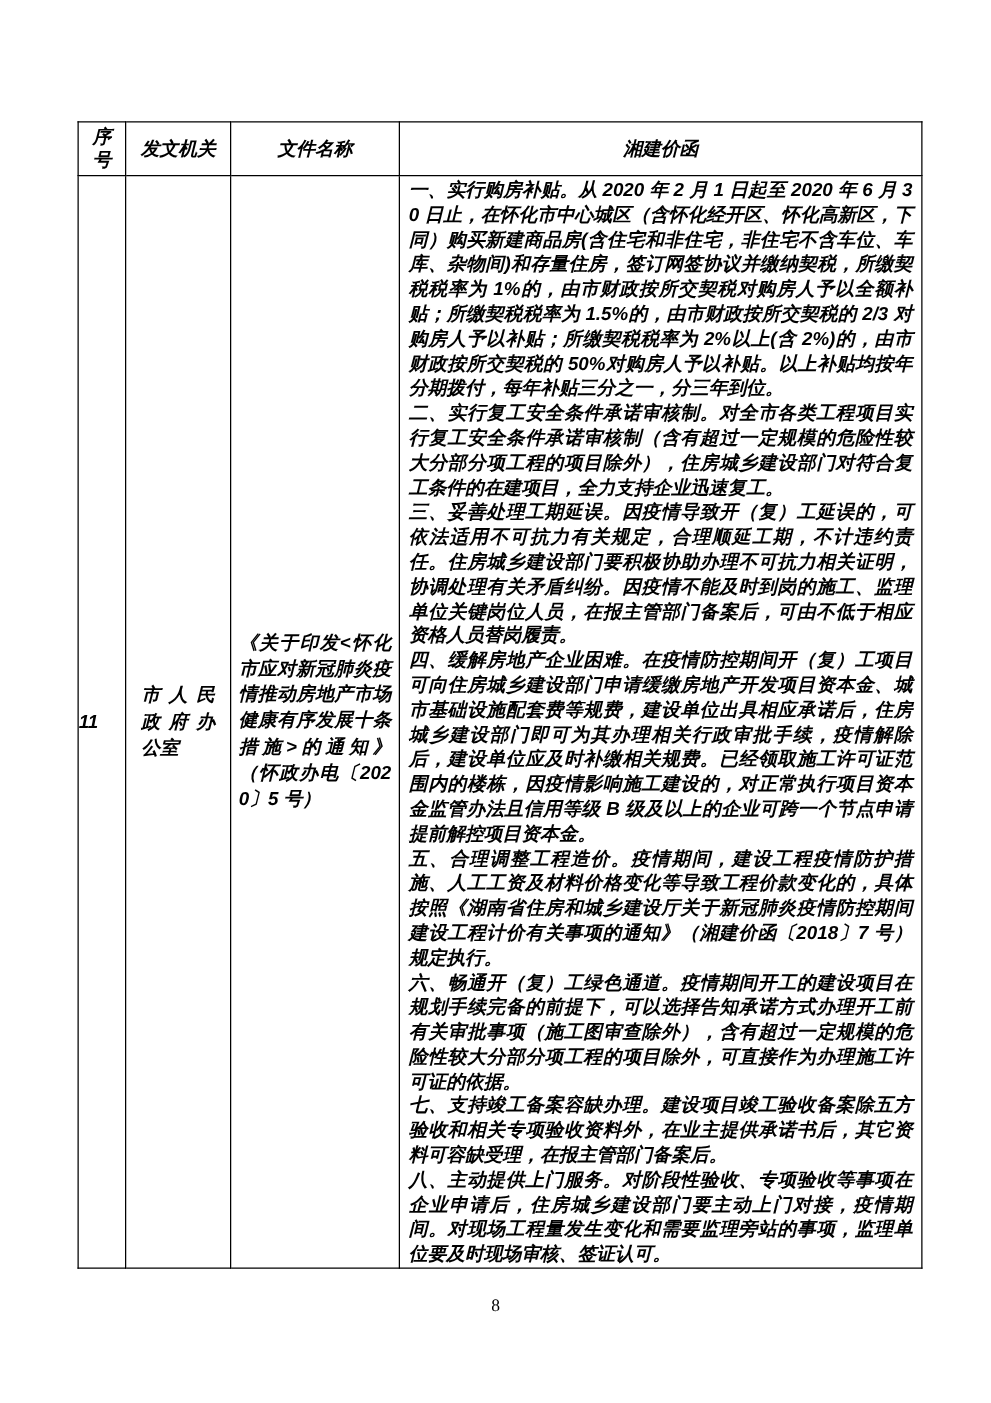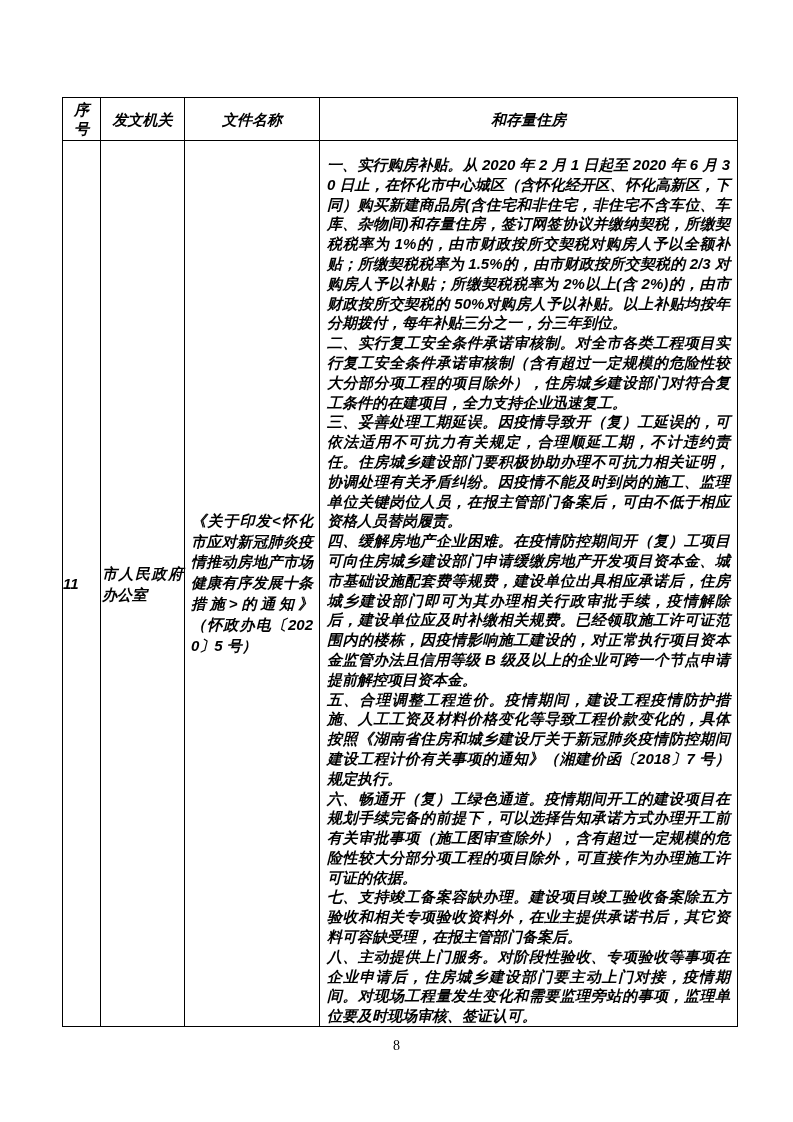--- a/index.html
+++ b/index.html
@@ -42,39 +42,39 @@
     word-break: break-all;
   }
   .doc-table td { height: 799px; font-size: 15px; }
   td.cell-seq {
     text-align: left;
     vertical-align: middle;
     font-size: 15px;
   }
   td.cell-agency {
     vertical-align: middle;
-    padding: 0 1px;
+    padding: 0 12px;
     text-align: justify;
     text-justify: inter-character;
     word-break: break-all;
     line-height: 21px;
     font-size: 15px;
   }
   td.cell-title {
     vertical-align: middle;
     padding: 0 6px;
     text-align: justify;
     text-justify: inter-character;
     word-break: break-all;
     line-height: 20.8px;
     font-size: 15px;
   }
   td.cell-main {
     vertical-align: top;
-    padding: 14px 7px 0 7px;
+    padding: 2px 7px 0 7px;
     font-size: 15px;
     line-height: 19.8px;
   }
   td.cell-main p {
     text-align: justify;
     text-justify: inter-character;
     word-break: break-all;
     margin: 0;
   }
   .page-number {
@@ -98,21 +98,21 @@
       <col class="c-seq">
       <col class="c-agency">
       <col class="c-title">
       <col class="c-main">
     </colgroup>
     <thead>
       <tr>
         <th class="th-seq">序号</th>
         <th>发文机关</th>
         <th>文件名称</th>
-        <th>和存量住房</th>
+        <th>湘建价函</th>
       </tr>
     </thead>
     <tbody>
       <tr>
         <td class="cell-seq">11</td>
         <td class="cell-agency">市人民政府办公室</td>
         <td class="cell-title">《关于印发&lt;怀化市应对新冠肺炎疫情推动房地产市场健康有序发展十条措施&gt;的通知》（怀政办电〔2020〕5 号）</td>
         <td class="cell-main">
           <p>一、实行购房补贴。从 2020 年 2 月 1 日起至 2020 年 6 月 30 日止，在怀化市中心城区（含怀化经开区、怀化高新区，下同）购买新建商品房(含住宅和非住宅，非住宅不含车位、车库、杂物间)和存量住房，签订网签协议并缴纳契税，所缴契税税率为 1%的，由市财政按所交契税对购房人予以全额补贴；所缴契税税率为 1.5%的，由市财政按所交契税的 2/3 对购房人予以补贴；所缴契税税率为 2%以上(含 2%)的，由市财政按所交契税的 50%对购房人予以补贴。以上补贴均按年分期拨付，每年补贴三分之一，分三年到位。</p>
           <p>二、实行复工安全条件承诺审核制。对全市各类工程项目实行复工安全条件承诺审核制（含有超过一定规模的危险性较大分部分项工程的项目除外），住房城乡建设部门对符合复工条件的在建项目，全力支持企业迅速复工。</p>

